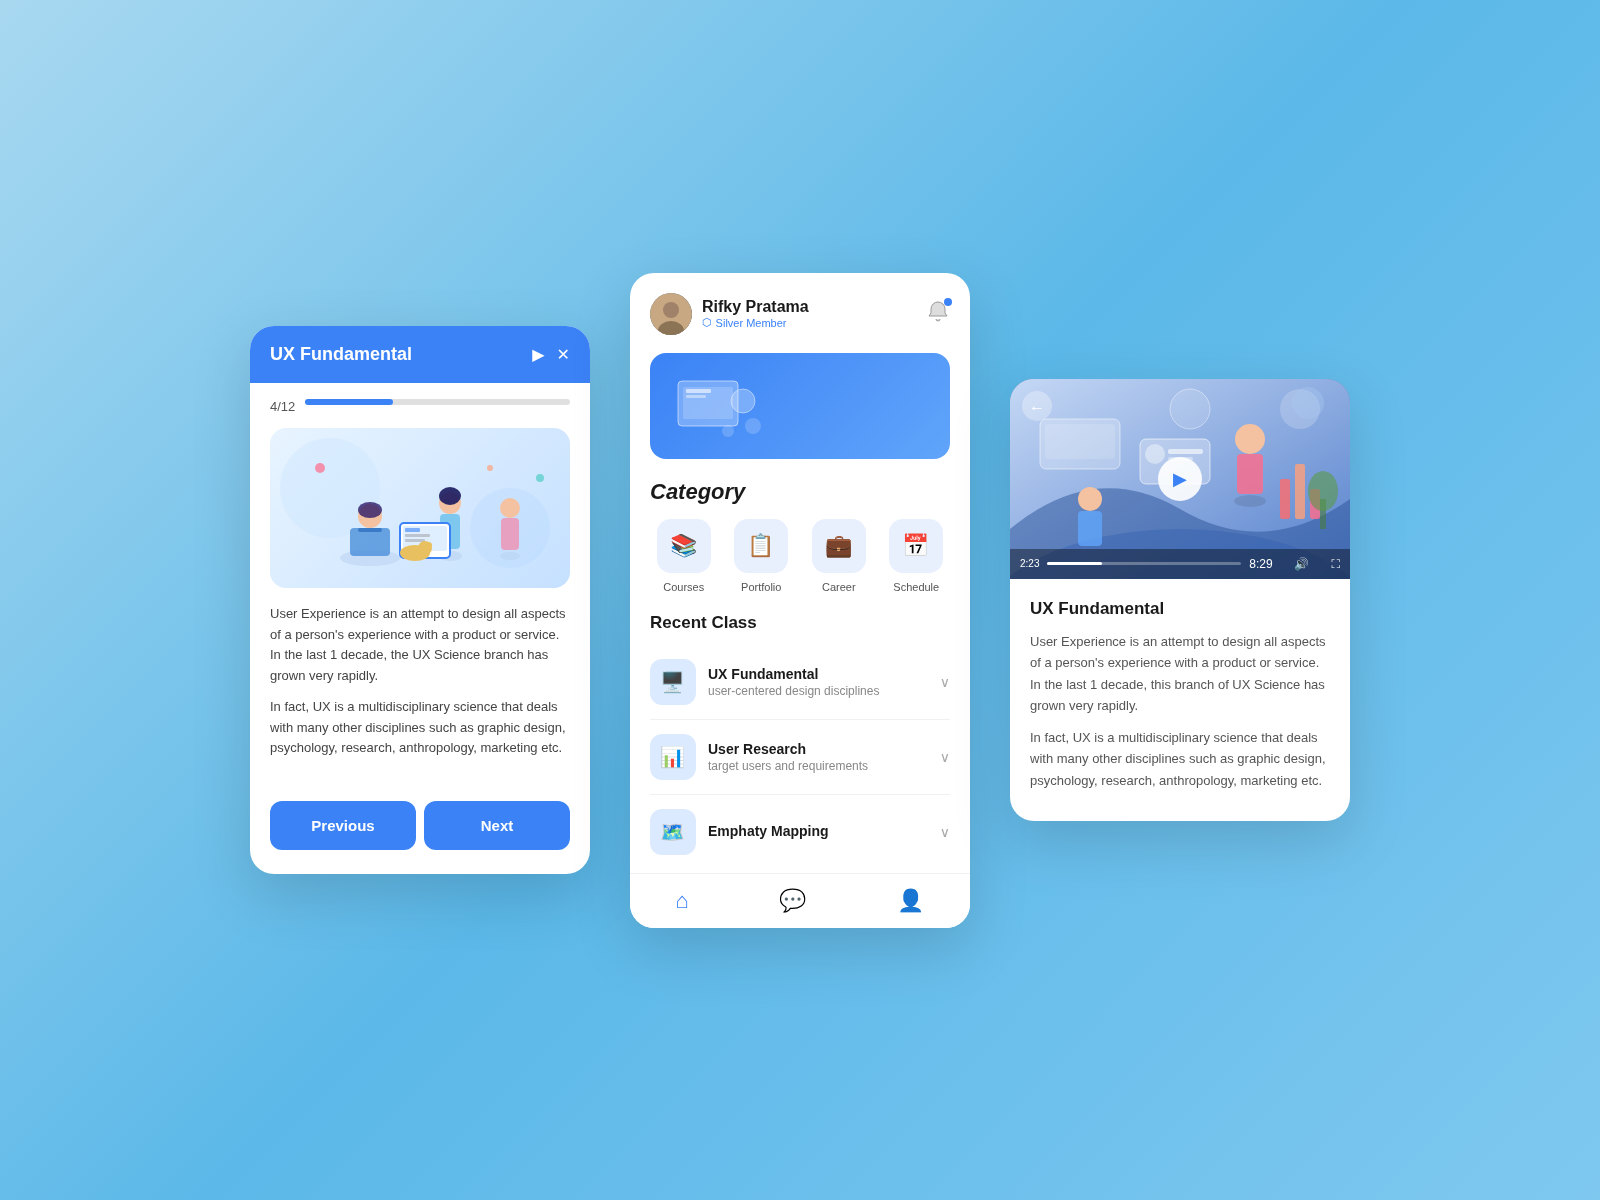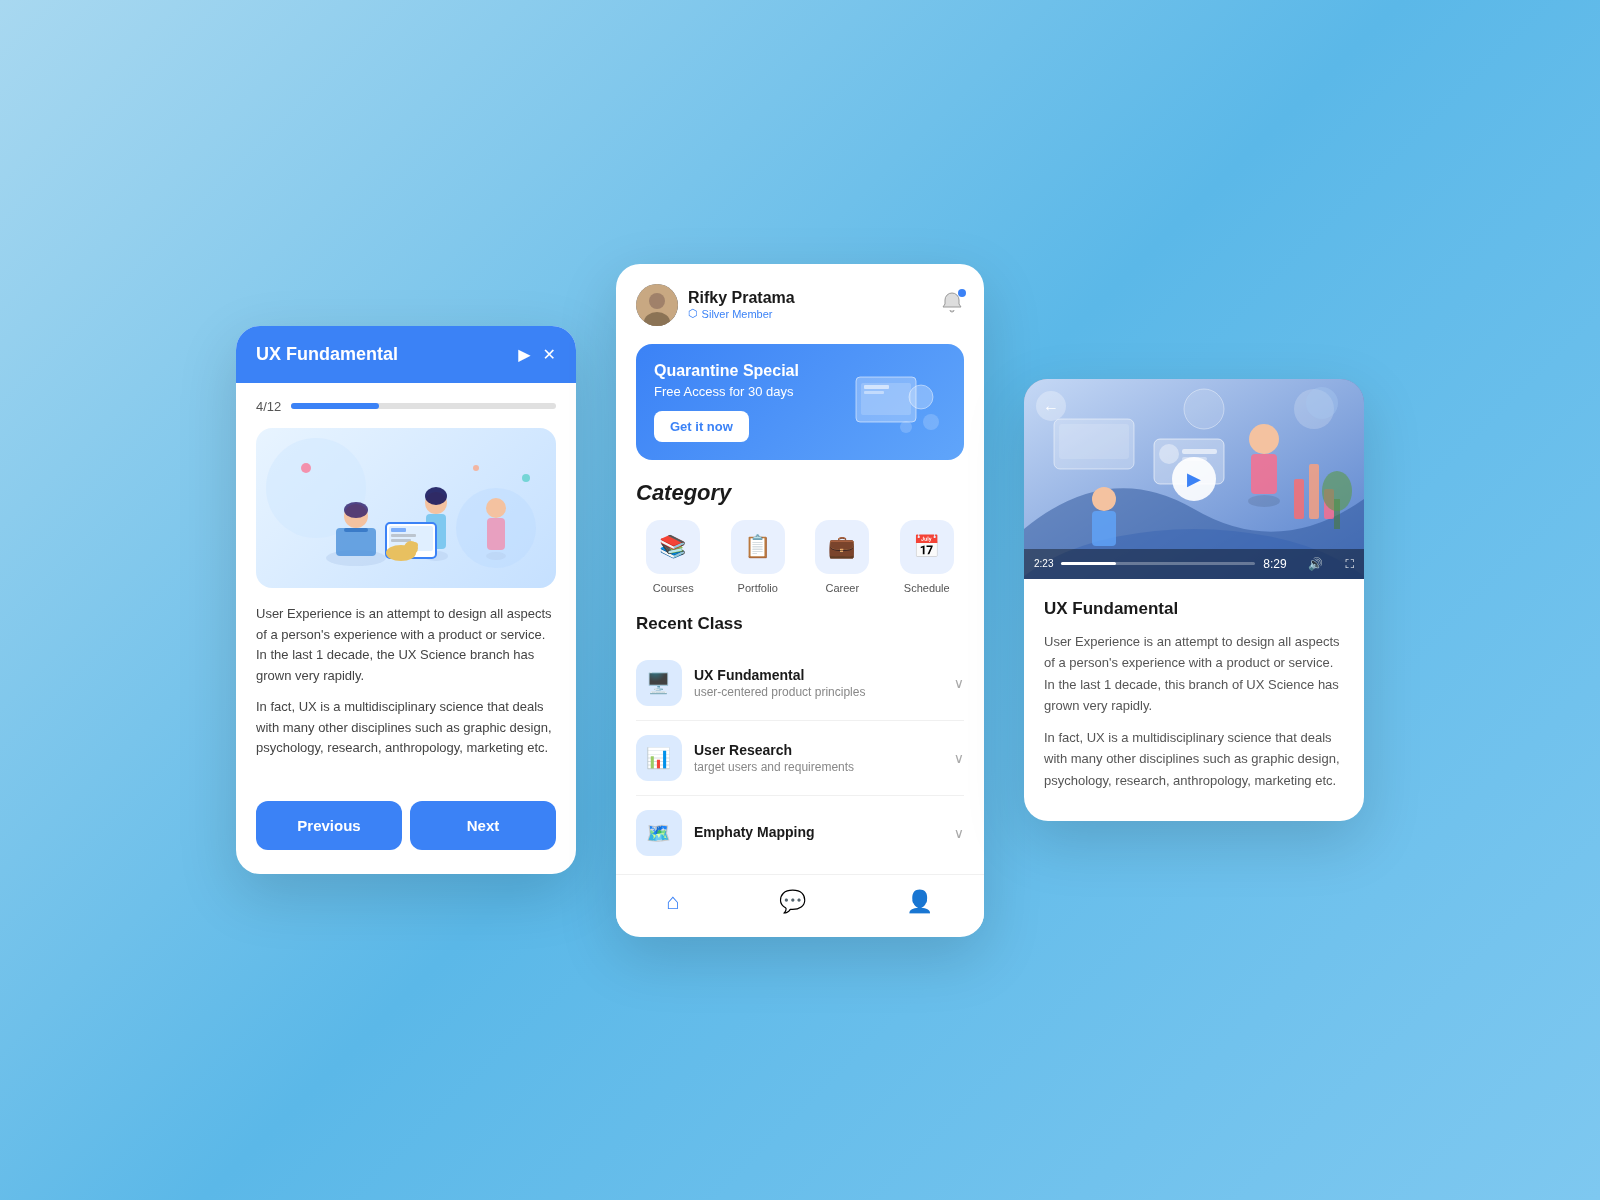--- a/index.html
+++ b/index.html
@@ -48,21 +48,21 @@
     .screen1-header-icons span {
       color: #fff;
       font-size: 16px;
       cursor: pointer;
     }
     .screen1-body {
       padding: 16px 20px;
     }
     .screen1-progress-row {
       display: flex;
-      align-items: center;
+      align-items: flex-start;
       gap: 10px;
       margin-bottom: 14px;
     }
     .progress-label {
       font-size: 13px;
       color: #555;
       white-space: nowrap;
     }
     .progress-bar-bg {
       flex: 1;
@@ -118,26 +118,26 @@
       border: none;
       border-radius: 12px;
       padding: 16px 0;
       font-size: 15px;
       font-weight: 700;
       cursor: pointer;
     }
 
     
     .screen2 {
-      width: 368px;
+      width: 340px;
       background: #fff;
       border-radius: 24px;
       overflow: hidden;
       box-shadow: 0 20px 60px rgba(0,0,0,0.15);
-      padding-bottom: 8px;
+      padding-bottom: 0;
     }
     .screen2-inner {
       padding: 20px 20px 0;
     }
     .screen2-header {
       display: flex;
       align-items: center;
       justify-content: space-between;
       margin-bottom: 18px;
     }
@@ -467,25 +467,20 @@
         <div class="notif-icon">
           <svg width="24" height="24" viewBox="0 0 24 24" fill="none">
             <path d="M12 2a7 7 0 0 0-7 7v4l-2 3h18l-2-3V9a7 7 0 0 0-7-7z" fill="#ddd" stroke="#999" stroke-width="1"></path>
             <path d="M10 19a2 2 0 0 0 4 0" fill="#ddd" stroke="#999" stroke-width="1"></path>
           </svg>
           <div class="notif-dot"></div>
         </div>
       </div>
 
       <div class="banner">
-        <div class="banner-text">
-          <div class="banner-title">Quarantine Special</div>
-          <div class="banner-sub">Free Access for 30 days</div>
-          <button class="banner-btn">Get it now</button>
-        </div>
         <svg class="banner-illus" viewBox="0 0 100 70" xmlns="http://www.w3.org/2000/svg">
           <rect x="10" y="10" width="60" height="45" rx="4" fill="rgba(255,255,255,0.3)" stroke="rgba(255,255,255,0.6)" stroke-width="1"></rect>
           <rect x="15" y="16" width="50" height="32" rx="2" fill="rgba(255,255,255,0.2)"></rect>
           <rect x="18" y="18" width="25" height="4" rx="1" fill="rgba(255,255,255,0.7)"></rect>
           <rect x="18" y="24" width="20" height="3" rx="1" fill="rgba(255,255,255,0.5)"></rect>
           <circle cx="75" cy="30" r="12" fill="rgba(255,255,255,0.3)" stroke="rgba(255,255,255,0.5)" stroke-width="1"></circle>
           <circle cx="85" cy="55" r="8" fill="rgba(255,255,255,0.2)"></circle>
           <circle cx="60" cy="60" r="6" fill="rgba(255,255,255,0.2)"></circle>
         </svg>
       </div>
@@ -509,21 +504,21 @@
           <span class="cat-label">Schedule</span>
         </div>
       </div>
 
       <div class="recent-class-title">Recent Class</div>
       <div class="class-item">
         <div class="class-item-left">
           <div class="class-thumb">🖥️</div>
           <div class="class-info">
             <div class="class-name">UX Fundamental</div>
-            <div class="class-sub">user-centered product principles</div>
+            <div class="class-sub">user-centered design disciplines</div>
           </div>
         </div>
         <span class="chevron">∨</span>
       </div>
       <div class="class-item">
         <div class="class-item-left">
           <div class="class-thumb">📊</div>
           <div class="class-info">
             <div class="class-name">User Research</div>
             <div class="class-sub">target users and requirements</div>

